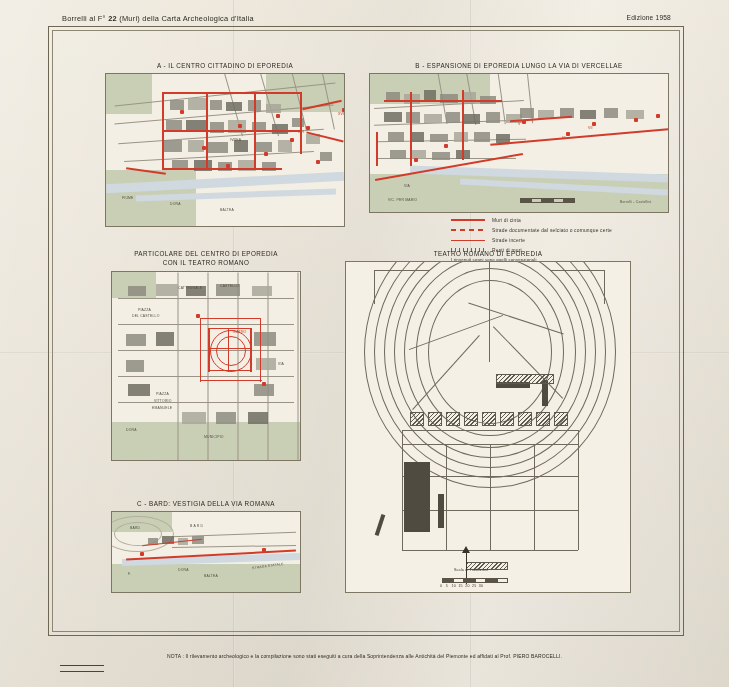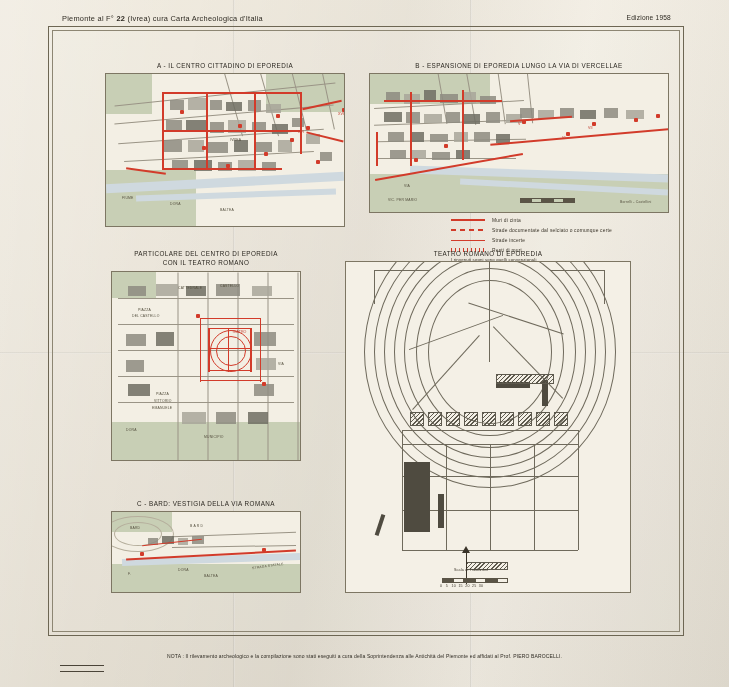--- a/index.html
+++ b/index.html
@@ -106,23 +106,23 @@
 </style>
 </head>
 <body>
 
 <div class="paper-sheen"></div>
 <div class="fold" style="left:233px"></div>
 <div class="fold" style="left:470px"></div>
 <div class="hfold" style="top:352px"></div>
 
 <div class="header-left">
-  <span>Piemonte al F°</span>
+  <span>Borrelli al F°</span>
   <b>22</b>
-  <span>(Ivrea) cura Carta Archeologica d'Italia</span>
+  <span>(Muri) della Carta Archeologica d'Italia</span>
 </div>
 <div class="header-right">Edizione 1958</div>
 
 <div class="frame">
   <div class="frame-inner"></div>
 
   <div class="panel" style="left:56px;top:34px;width:240px;">
     <div class="panel-title">A - IL CENTRO CITTADINO DI EPOREDIA</div>
     <div class="map-box" style="width:238px;height:152px;">
 

